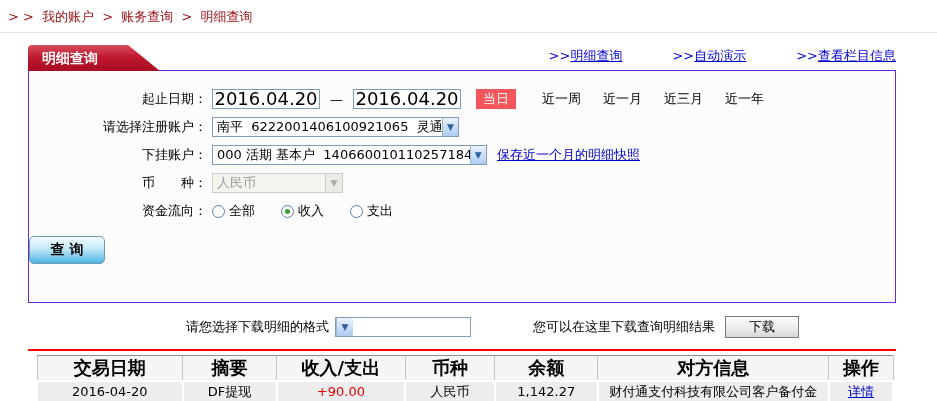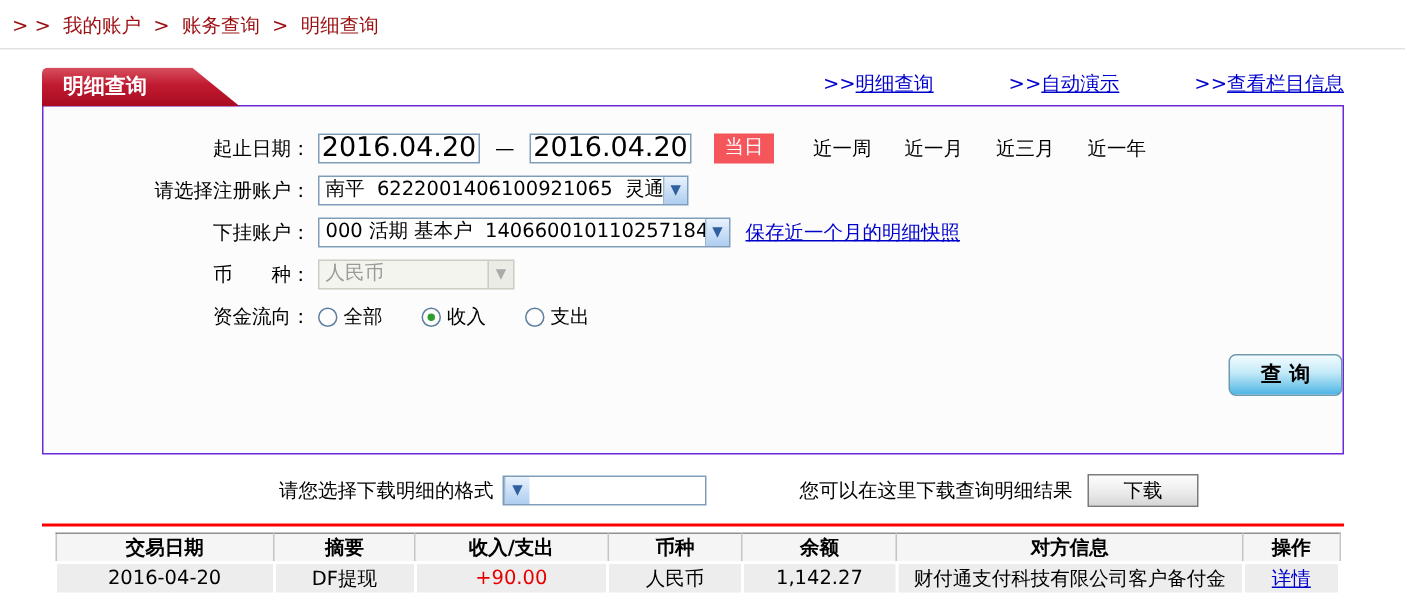--- a/index.html
+++ b/index.html
@@ -47,39 +47,39 @@
   .quick span { cursor:pointer; }
 
   .bluelink { color:#0000cc; text-decoration:underline; margin-left:10px; cursor:pointer; }
 
   .radio-group { display:flex; align-items:center; gap:26px; }
   .radio { display:flex; align-items:center; gap:4px; cursor:pointer; }
   .rdot { width:13px; height:13px; border:1px solid #5f7f9e; border-radius:50%; background:#fdfdfd;
           display:inline-flex; align-items:center; justify-content:center; }
   .radio.checked .rdot::after { content:""; width:5px; height:5px; border-radius:50%; background:#2f9e2f; }
 
-  .btnrow { display:flex; justify-content:flex-end; margin-top:14px; }
+  .btnrow { display:flex; justify-content:flex-start; margin-top:14px; }
   .query-btn { width:76px; height:28px; border:1px solid #6e9ab2; border-radius:5px;
                background:linear-gradient(180deg,#f3fcff 0%,#c3e9f8 45%,#4cb5e4 100%);
                font-weight:bold; font-size:14px; cursor:pointer; font-family:inherit; }
 
   
   .dlrow { display:flex; align-items:center; margin:13px 0 0 158px; }
   .dlrow .dl-select { width:136px; margin-left:6px; }
   .dl-hint { margin-left:62px; }
   .dl-btn { margin-left:10px; width:74px; height:22px; border:1px solid #7b7b7b;
             background:linear-gradient(180deg,#fdfdfd 0%,#eaeaea 60%,#d6d6d6 100%);
             font-family:inherit; font-size:13px; cursor:pointer; }
 
   .redline { border:none; border-top:2px solid #fb0000; margin-top:11px; }
 
   
   table.results { width:858px; margin:4px 0 0 8px; border-collapse:collapse; table-layout:fixed; }
   table.results th { background:#f5f5f5; border:1px solid #c3c3c3; border-top:1px solid #8f8f8f;
-                     font-weight:bold; height:17px; font-size:13px; }
+                     font-weight:bold; height:17px; font-size:18px; }
   table.results td { background:#ededed; border:2px solid #fff; text-align:center; height:21px; font-size:13px; }
   td.amount { color:#e60000; }
   td .detail-link { color:#0000cc; text-decoration:underline; cursor:pointer; }
   .c1{width:17%}.c2{width:11%}.c3{width:15%}.c4{width:10.5%}.c5{width:12%}.c6{width:27%}.c7{width:7.5%}
 </style>
 </head>
 <body>
 
 <div class="page">
 

